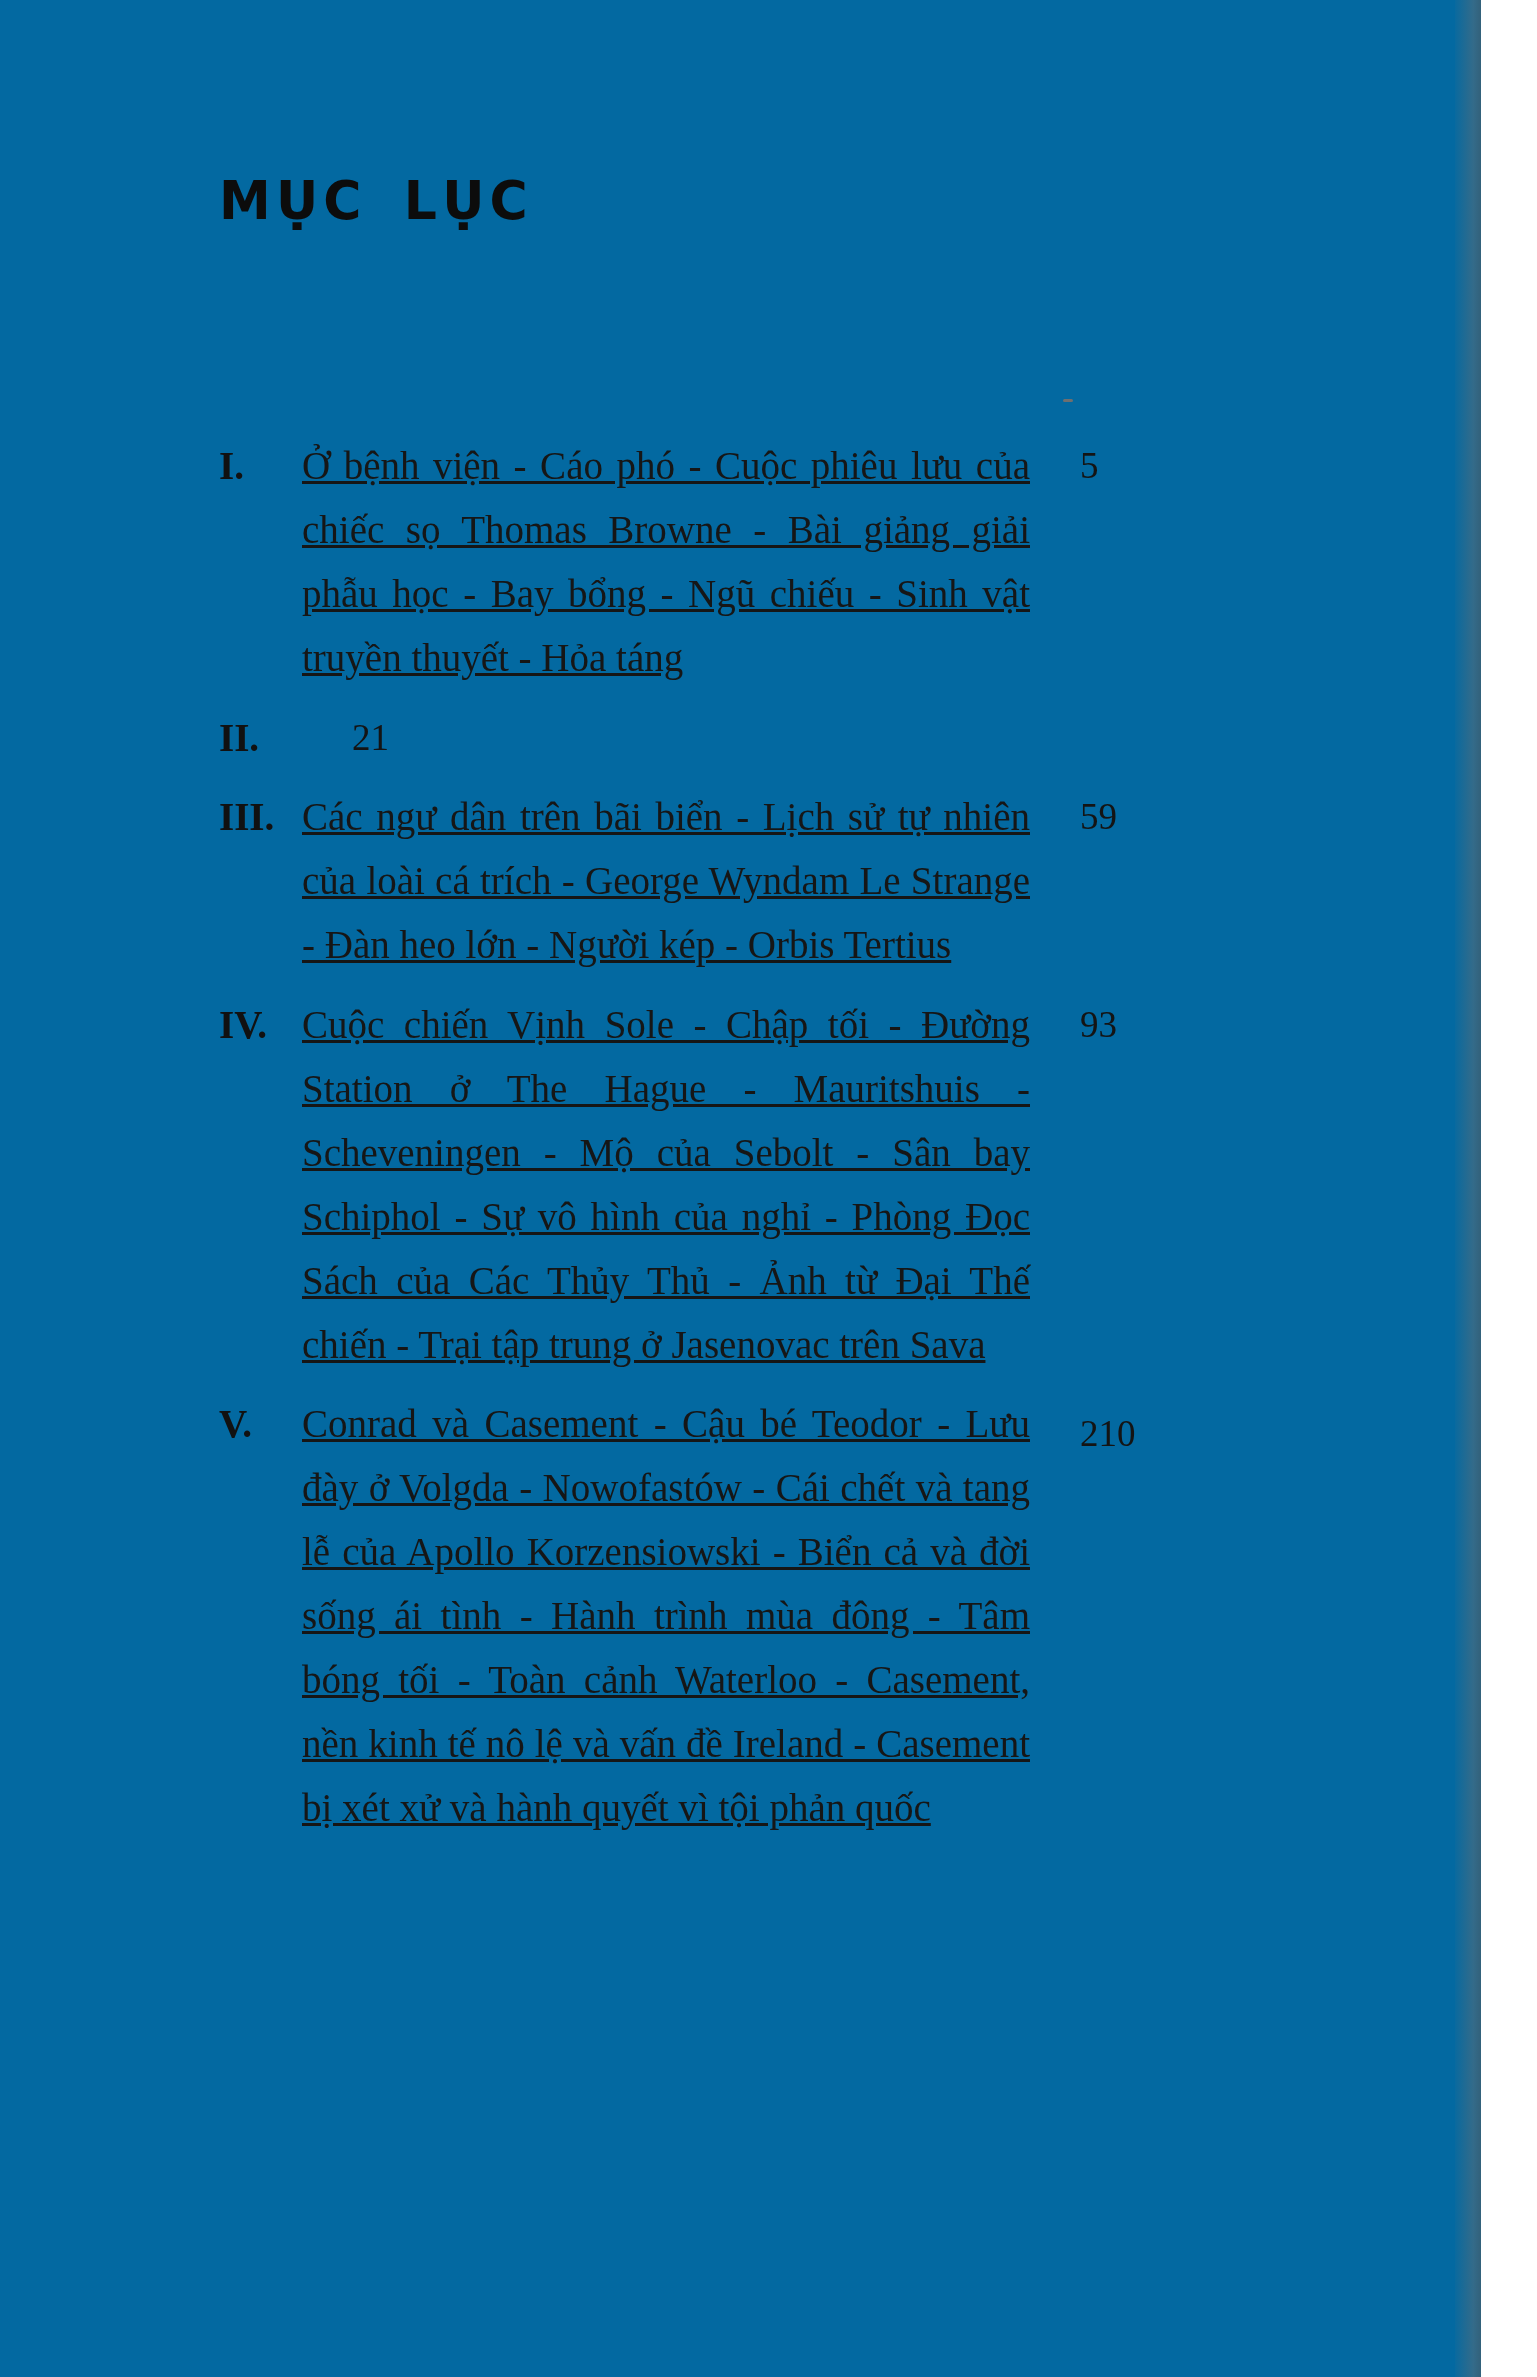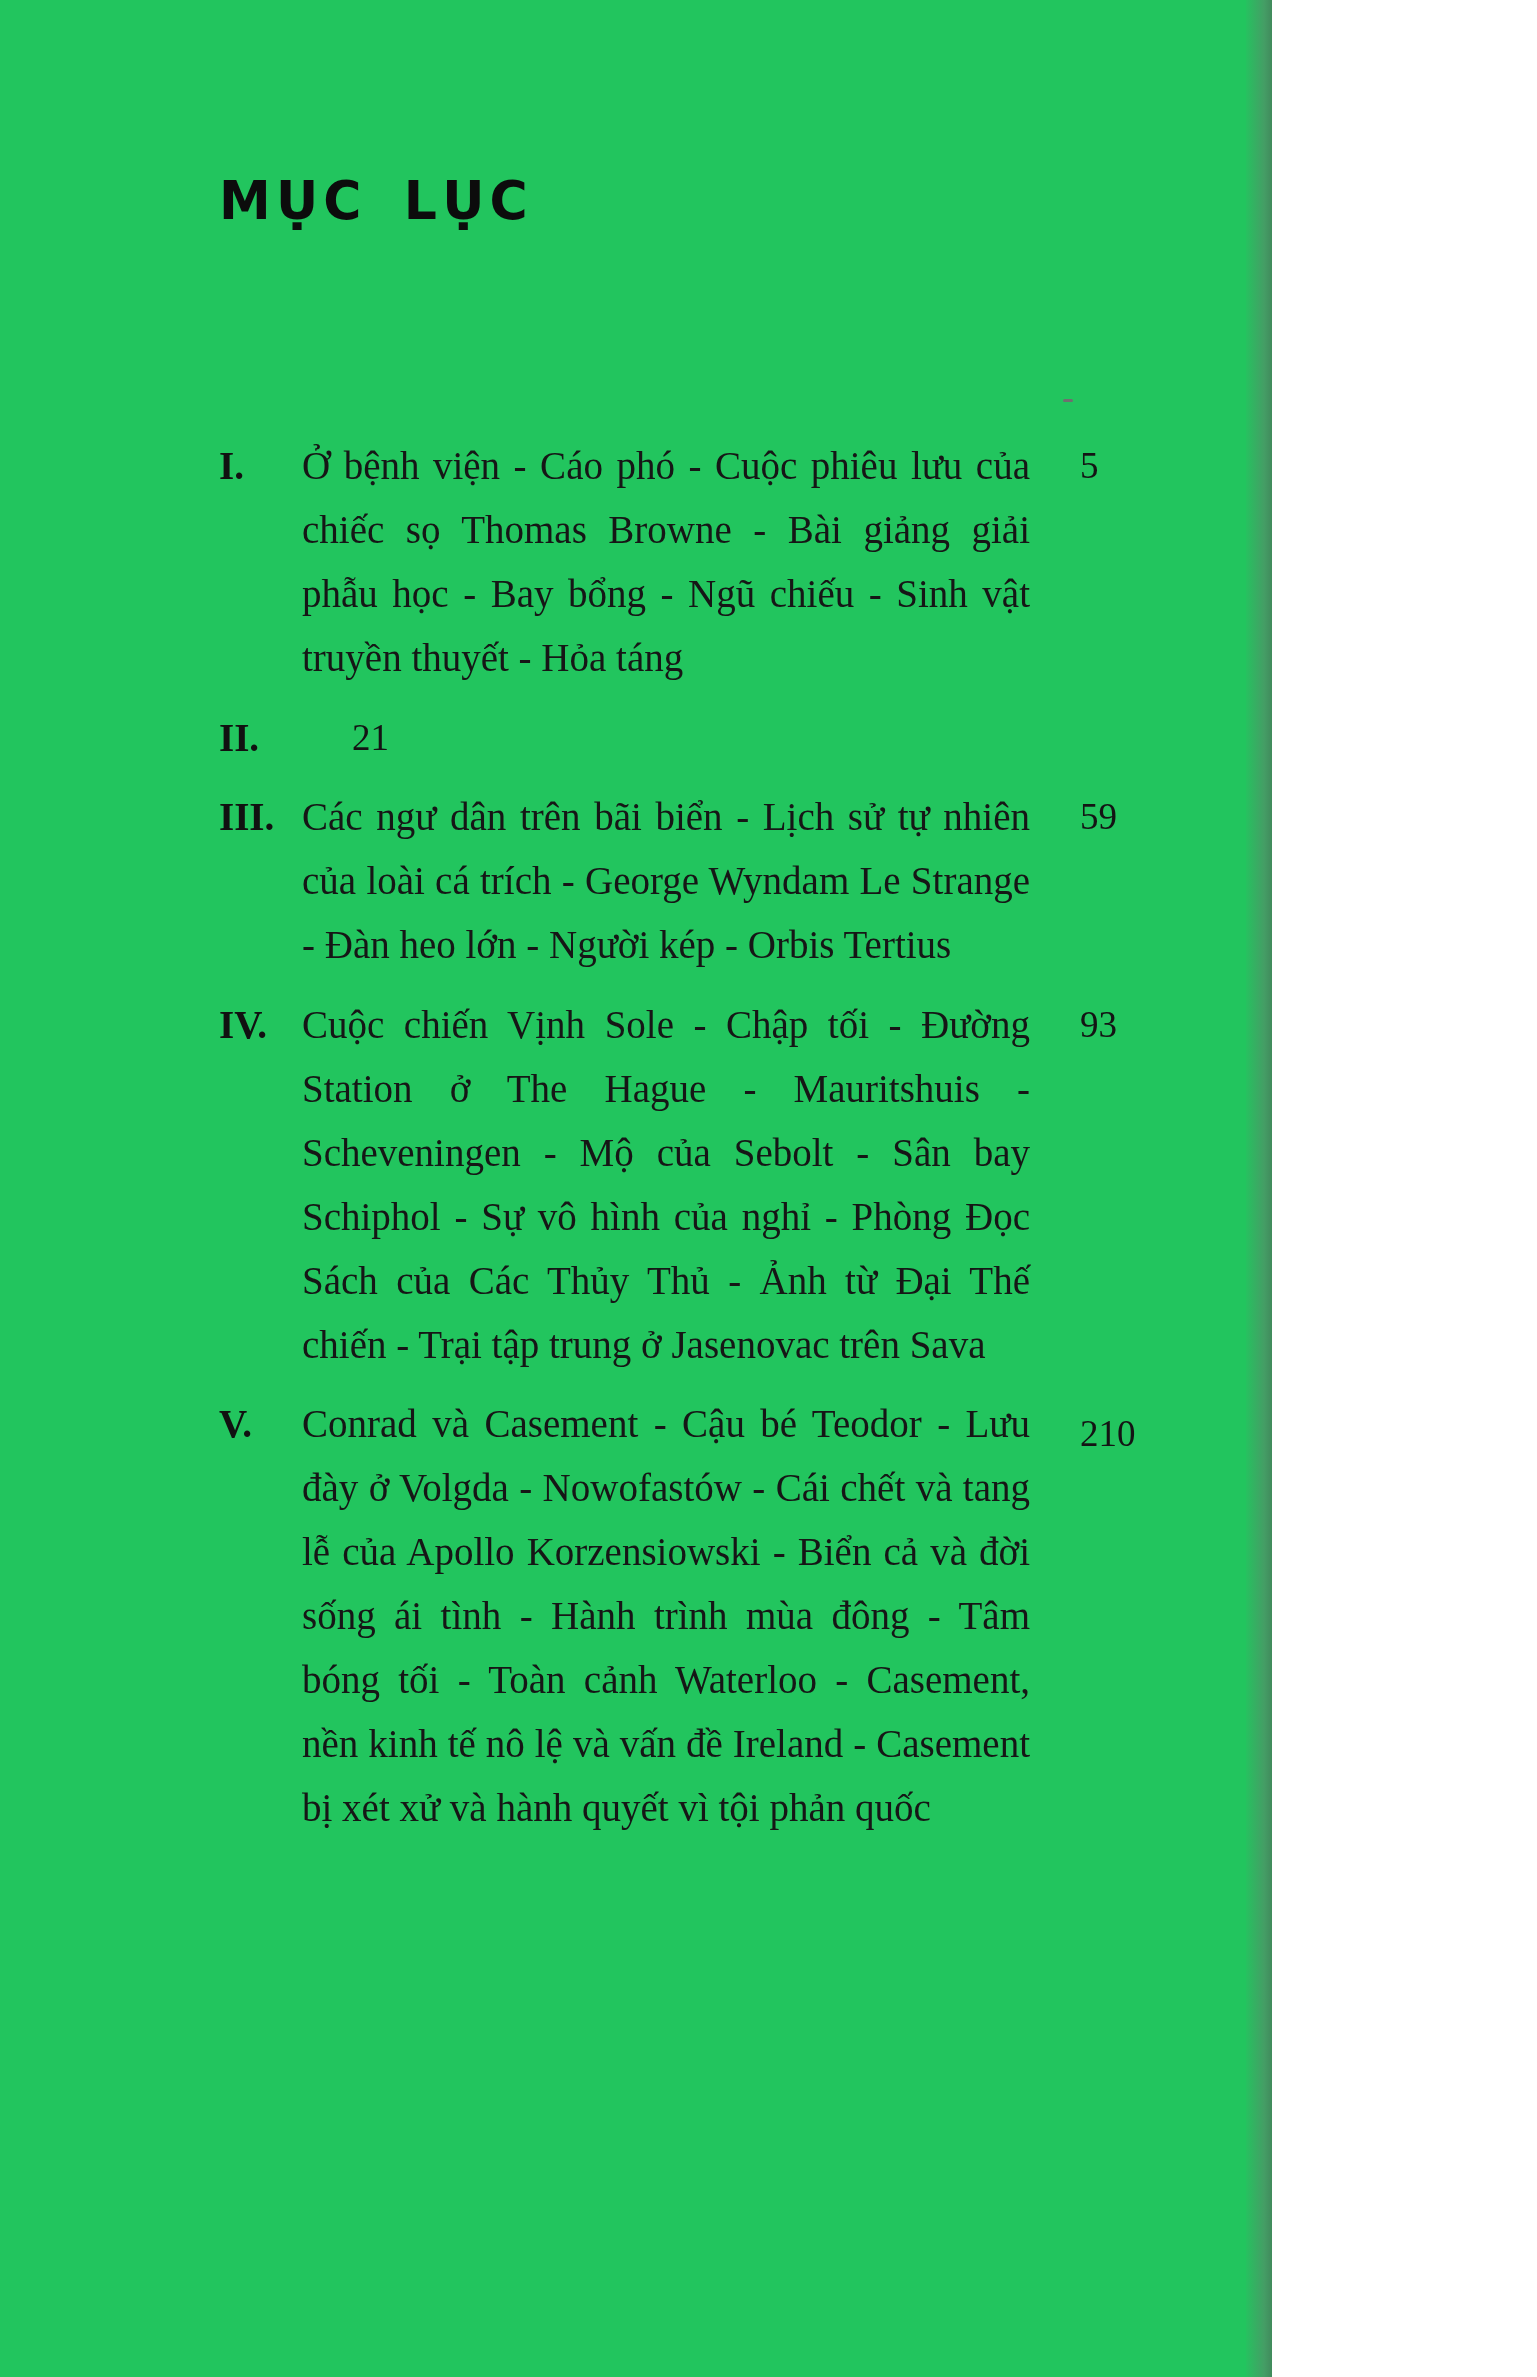--- a/index.html
+++ b/index.html
@@ -2,23 +2,23 @@
 <html style="font-size:13.8px"><head>
 <meta charset="utf-8">
 <style>
   html, body {
     margin: 0;
     padding: 0;
     background: #ffffff;
   }
   .page {
     position: relative;
-    width: 1272px;
+    width: 1481px;
     height: 2377px;
-    background: #22c55e;
+    background: #0369a1;
     overflow: hidden;
     font-family: "Liberation Serif", serif;
     color: #161616;
   }
   
   .scan-edge {
     position: absolute;
     top: 0;
     right: 0;
     width: 26px;
@@ -68,20 +68,21 @@
     color: #111111;
   }
   .entry-text {
     flex: 0 0 728px;
     width: 728px;
     font-size: 39px;
     line-height: 64px;
     text-align: justify;
     text-justify: inter-word;
     color: #161616;
+    text-decoration: underline;
   }
   .pagenum {
     margin-left: 50px;
     font-size: 37px;
     line-height: 64px;
     color: #141414;
     white-space: nowrap;
   }
   .entry:nth-child(5) .pagenum {
     padding-top: 10.3px;

